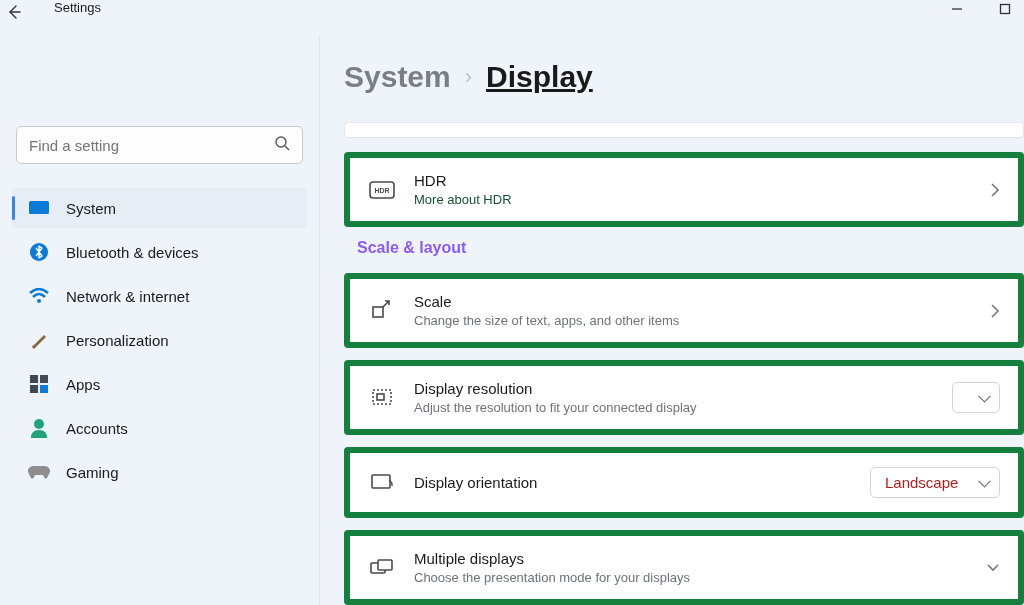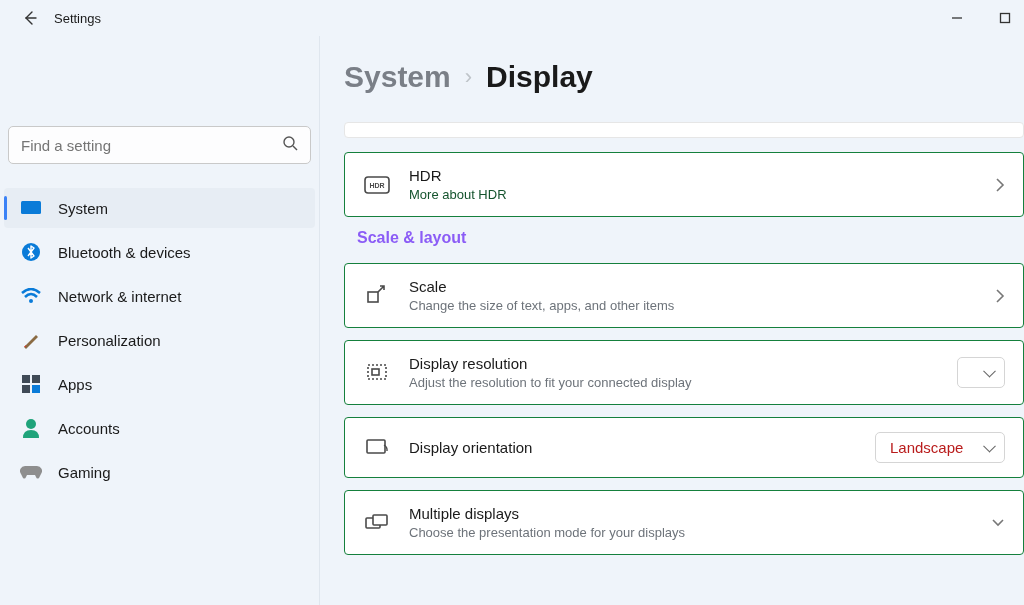--- a/index.html
+++ b/index.html
@@ -1,47 +1,47 @@
 <!DOCTYPE html>
 <html><head>
 <meta charset="utf-8">
 <style>
   * { box-sizing: border-box; margin: 0; padding: 0; font-family: "Segoe UI", Arial, sans-serif; }
   body { background: #eff4fa; width: 1024px; height: 605px; overflow: hidden; color: #1a1a1a; }
 
-  .titlebar { height: 36px; display: flex; align-items: center; padding-left: 18px; }
+  .titlebar { height: 36px; display: flex; padding-left: 2px; gap: 16px; }
   .back-arrow { width: 24px; height: 24px; display:flex; align-items:center; justify-content:center; cursor:pointer; }
   .title-text { margin-left: 12px; font-size: 13px; }
   .win-controls { margin-left:auto; display:flex; gap:30px; padding-right:10px; }
   .win-btn { width:18px; height:18px; display:flex; align-items:center; justify-content:center; }
 
   .app-body { display:flex; height: calc(605px - 36px); }
 
-  .sidebar { width: 320px; padding: 0 4px; position:relative; border-right:1px solid #dfe6ee;}
+  .sidebar { width: 320px; padding: 0 12px; position:relative; border-right:1px solid #dfe6ee;}
   .sidebar-spacer-top { height: 90px; }
   .search-wrap { margin: 0 4px 24px 4px; }
   .search-box { display:flex; align-items:center; background:#fdfdfe; border:1px solid #c9c9c9; border-radius:5px; height:38px; padding:0 12px; }
   .search-box input { border:none; outline:none; flex:1; font-size:15px; background:transparent; color:#555; }
   .search-icon { color:#555; }
 
   .nav { display:flex; flex-direction:column; gap:4px; }
   .nav-item { display:flex; align-items:center; gap:16px; padding:9px 16px; border-radius:4px; font-size:15px; cursor:pointer; }
   .nav-item.active { background:#e7edf4; position:relative; }
   .nav-item.active::before { content:""; position:absolute; left:0; top:8px; bottom:8px; width:3px; background:#3b82f6; border-radius:2px; }
   .nav-icon { width:22px; height:22px; display:flex; align-items:center; justify-content:center; font-size:18px; }
 
   .main { flex:1; padding: 24px 0 0 24px; overflow:hidden; position:relative;}
   .breadcrumb { display:flex; align-items:center; gap:14px; margin-bottom:28px; }
   .crumb-base { font-size:30px; color:#7a7f87; font-weight:600; cursor:pointer;}
   .crumb-sep { font-size:22px; color:#bfc4c9; }
-  .crumb-current { font-size:30px; font-weight:700; }
+  .crumb-current { font-size:30px; font-weight:700;text-decoration:underline; }
 
   .card-strip { background:#fff; border:1px solid #e6e6e6; border-radius:4px; height:16px; margin-bottom:14px; margin-right:0; }
 
-  .card { background:#fff; border:1px solid #15803d; border-radius:4px; display:flex; align-items:center; padding:14px 18px; margin-bottom:12px; gap:18px; cursor:pointer;}
+  .card { background:#fff; border:6px solid #15803d; border-radius:4px; display:flex; align-items:center; padding:14px 18px; margin-bottom:12px; gap:18px; cursor:pointer;}
   .card .row-icon { width:28px; height:28px; display:flex; align-items:center; justify-content:center; color:#4a4a4a; }
   .card .labels { display:flex; flex-direction:column; gap:3px; flex:1; }
   .card .label-title { font-size:15px; }
   .card .label-sub { font-size:13px; color:#6d737a; }
   .card .label-sub.link { color:#14532d; }
   .card .trail { margin-left:auto; color:#b91c1c; display:flex; align-items:center; gap:12px;}
   .select-pill { border:1px solid #d5d5d5; border-radius:5px; padding:6px 28px 6px 14px; font-size:15px; background:#fff; position:relative; min-width:130px;}
   .select-pill::after { content:""; position:absolute; right:10px; top:50%; width:8px; height:8px; border-right:1.5px solid #666; border-bottom:1.5px solid #666; transform: translateY(-70%) rotate(45deg); }
 
   .section-title { font-size:16px; font-weight:600; margin:10px 0 16px 13px; color:#8b5cf6;}

